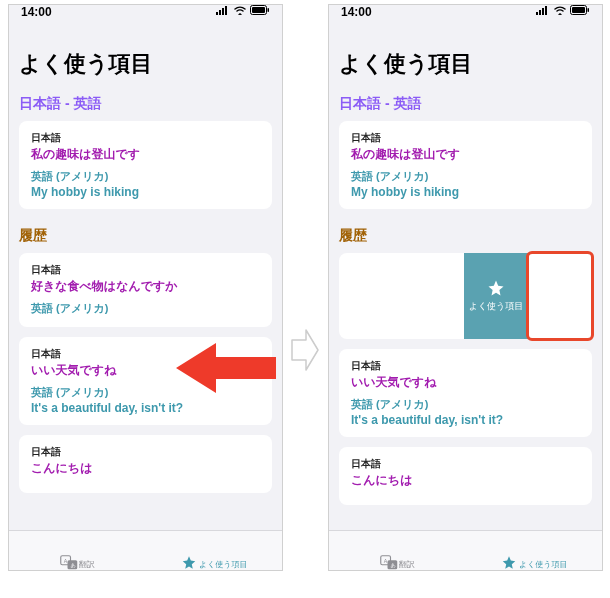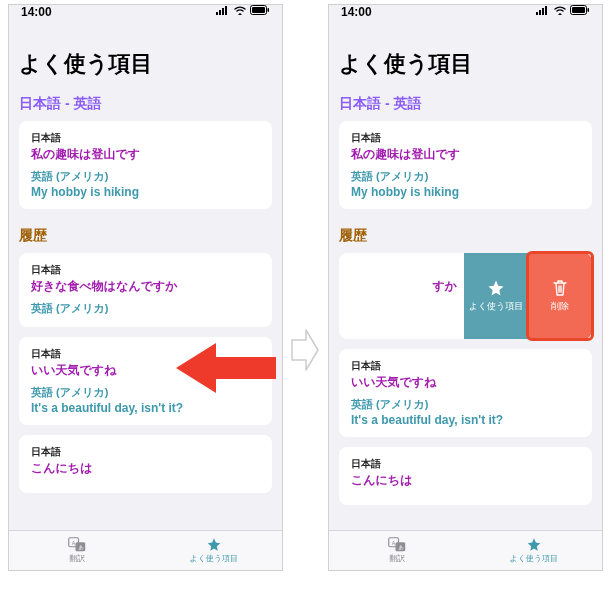--- a/index.html
+++ b/index.html
@@ -13,21 +13,21 @@
 .content{height:505px;overflow:hidden;background:#f2f2f6;padding:0 10px}
 h1{font-size:22px;font-weight:700;margin:22px 0 16px;color:#000}
 h2{font-size:14px;font-weight:700;margin:6px 0 8px;color:#8b5cf6}
 h3{font-size:14px;font-weight:700;margin:18px 0 8px;color:#a16207}
 .card{background:#fff;border-radius:8px;padding:10px 12px;margin-bottom:10px;position:relative;overflow:visible}
 .lbl{font-size:10px;font-weight:600;color:#222;margin-bottom:1px}
 .src{font-size:12px;font-weight:700;color:#a21caf;margin-bottom:6px}
 .lbl2{font-size:11px;font-weight:700;color:#3e99ad;margin-bottom:1px}
 .trg{font-size:12px;font-weight:700;color:#3e99ad}
 .tabbar{position:absolute;bottom:0;left:0;right:0;height:40px;border-top:1px solid #d8d8dc;background:#f8f8fa;display:flex}
-.tab{flex:1;display:flex;flex-direction:column;align-items:center;justify-content:center;gap:1px}
+.tab{flex:1;display:flex;flex-direction:row;align-items:flex-end;justify-content:center;gap:1px}
 .tab svg{width:18px;height:15px}
 .tab span{font-size:8px}
 .tab.inactive{color:#8e8e93}
 .tab.active{color:#3e99ad}
 .arrow{position:absolute;left:290px;top:326px;pointer-events:none}
 .redarrow{position:absolute;left:176px;top:343px;pointer-events:none}
 .swipe-wrap{position:relative;margin-bottom:10px;height:86px}
 .swiped{position:absolute;inset:0;background:#fff;border-radius:8px;overflow:hidden}
 .swiped-inner{position:absolute;top:0;bottom:0;left:-123px;right:123px;padding:10px 12px}
 .action{position:absolute;top:0;bottom:0;display:flex;flex-direction:column;align-items:center;justify-content:center;color:#fff;font-size:9px;font-weight:500;gap:3px}
@@ -132,34 +132,27 @@
       <div class="lbl">日本語</div>
       <div class="src">私の趣味は登山です</div>
       <div class="lbl2">英語 (アメリカ)</div>
       <div class="trg">My hobby is hiking</div>
     </div>
     <h3>履歴</h3>
     <div class="swipe-wrap">
       <div class="swiped">
         <div class="swiped-inner">
           <div class="lbl">日本語</div>
-          <div class="src" style="text-align:right">すか</div>
           <div class="lbl2">英語 (アメリカ)</div>
         </div>
         <div class="action fav">
           <svg width="18" height="18" viewBox="0 0 24 24">
                 <path d="M12 2l2.9 6.9L22 10l-5.5 4.8L18 22l-6-3.6L6 22l1.5-7.2L2 10l7.1-1.1z" fill="#fff"></path>
               </svg>
           <span>よく使う項目</span>
-        </div>
-        <div class="action del">
-          <svg width="16" height="18" viewBox="0 0 16 18">
-                <path d="M2 4h12M6 4V2h4v2M4 4l1 12h6l1-12M7 7v6M9 7v6" stroke="#fff" stroke-width="1.4" fill="none" stroke-linecap="round" stroke-linejoin="round"></path>
-              </svg>
-          <span>削除</span>
         </div>
       </div>
       <div class="delframe"></div>
     </div>
     <div class="card">
       <div class="lbl">日本語</div>
       <div class="src">いい天気ですね</div>
       <div class="lbl2">英語 (アメリカ)</div>
       <div class="trg">It's a beautiful day, isn't it?</div>
     </div>

